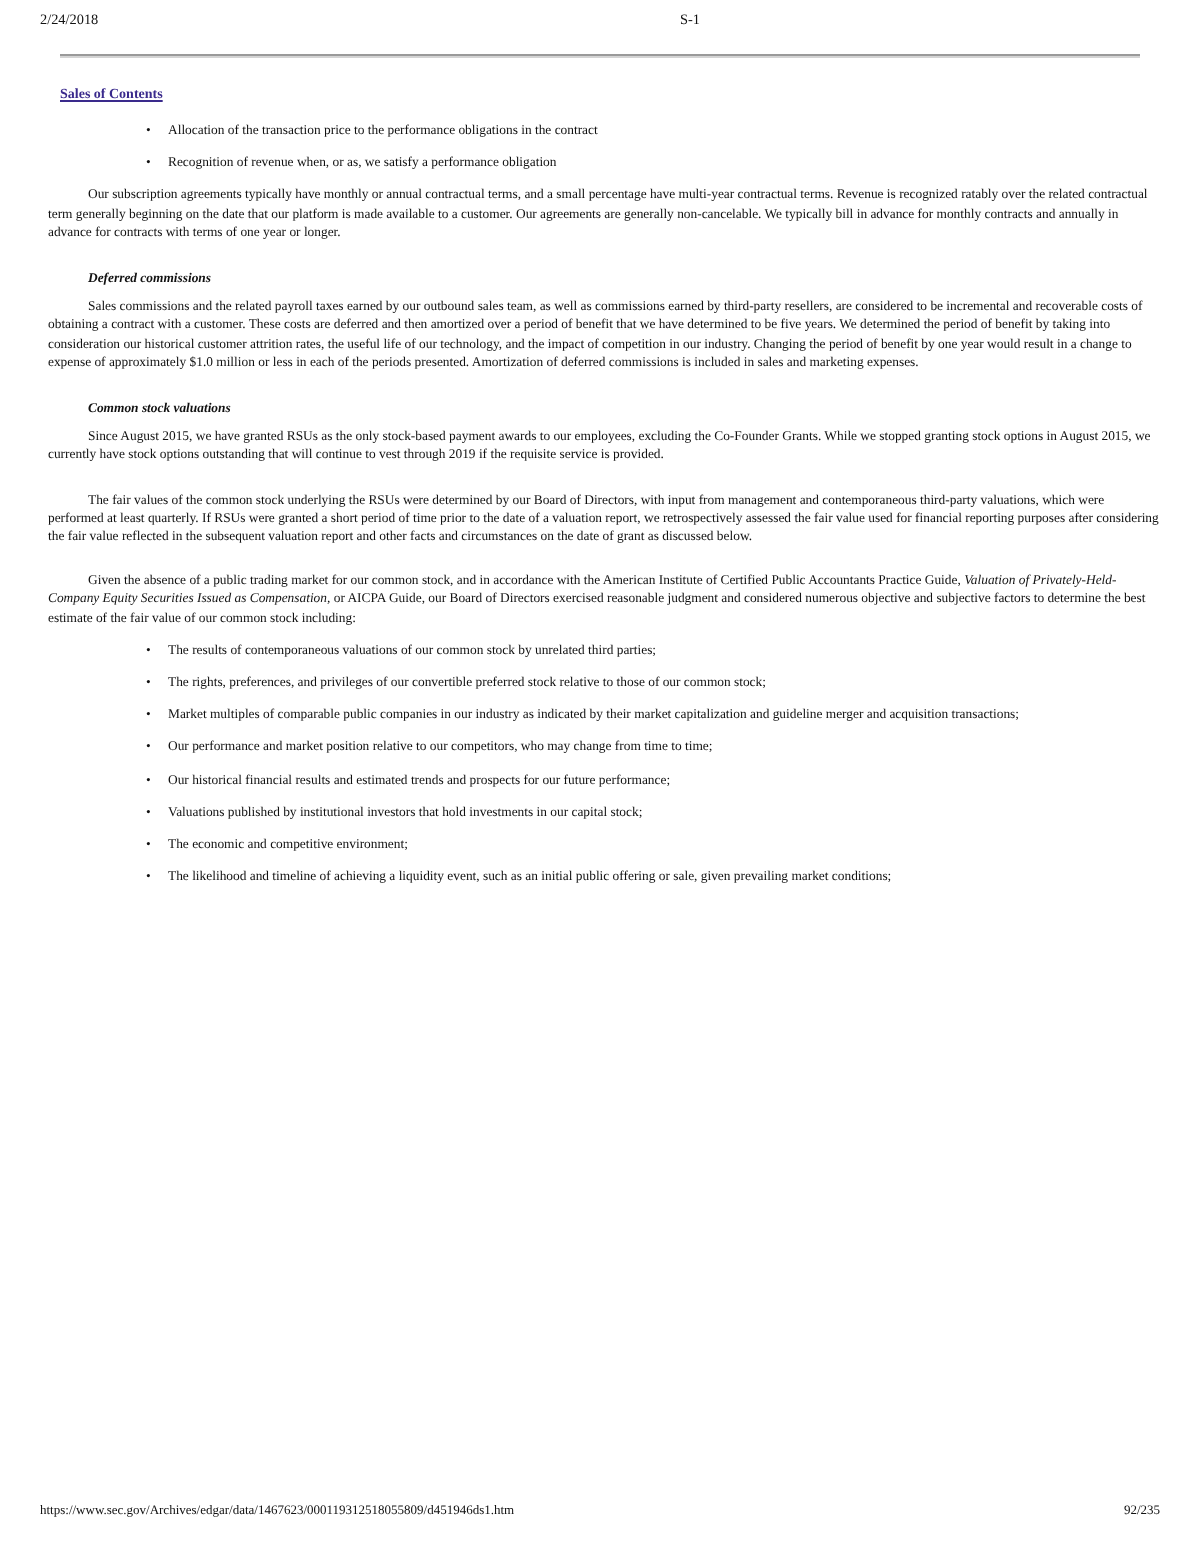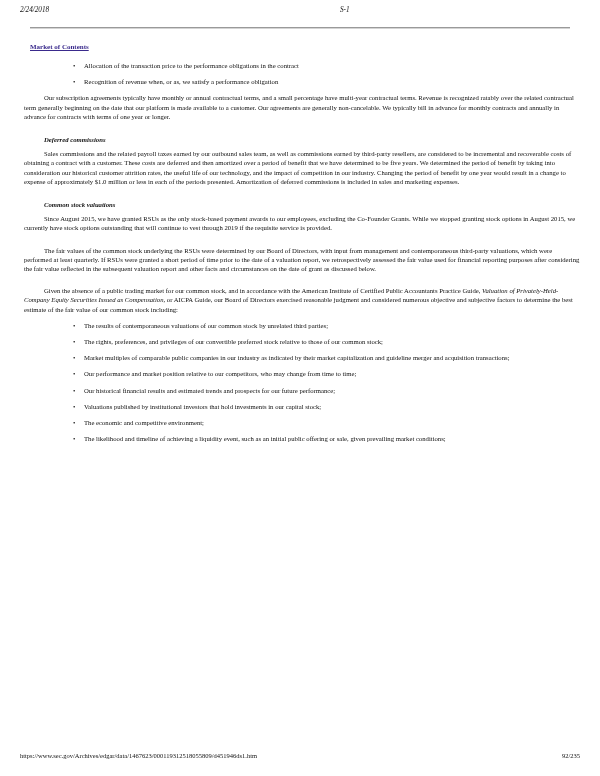--- a/index.html
+++ b/index.html
@@ -1,19 +1,19 @@
 <!DOCTYPE html>
 <html><head>
 <meta charset="utf-8">
 <style>
   html, body { margin: 0; padding: 0; background: #ffffff; }
   body { width: 600px; height: 776px; position: relative; overflow: hidden;
          font-family: "Liberation Serif", "DejaVu Serif", serif; color: #111; }
   .hdr { position: absolute; top: 6px; left: 20px; right: 16px; height: 12px;
-         font-size: 7.2px; font-style: italic; }
+         font-size: 7.2px; }
   .hdr .date { position: absolute; left: 0; top: 0; }
   .hdr .title { position: absolute; left: 273px; top: 0; margin-left: 47px; }
   .rule { position: absolute; top: 27px; left: 30px; width: 540px; height: 1px;
           background: #9a9a9a; border-bottom: 1px solid #d4d4d4; }
   .toc { position: absolute; top: 43px; left: 30px; font-size: 7px; font-weight: bold;
          color: #3a2a8c; text-decoration: underline; cursor: pointer; }
   .content { position: absolute; top: 61px; left: 24px; width: 556px; font-size: 6.7px;
              line-height: 9.2px; }
   .bullet { position: relative; padding-left: 60px; margin: 0 0 7px 0; }
   .bullet .dot { position: absolute; left: 49px; top: 0; }
@@ -27,21 +27,21 @@
 </style>
 </head>
 <body>
 
 <div class="hdr">
   <span class="date">2/24/2018</span>
   <span class="title">S-1</span>
 </div>
 <div class="rule"></div>
 
-<a class="toc">Market of Contents</a>
+<a class="toc">Sales of Contents</a>
 
 <div class="content">
   <div class="bullet">
     <span class="dot">•</span>
     <span>Allocation of the transaction price to the performance obligations in the contract</span>
   </div>
   <div class="bullet">
     <span class="dot">•</span>
     <span>Recognition of revenue when, or as, we satisfy a performance obligation</span>
   </div>

